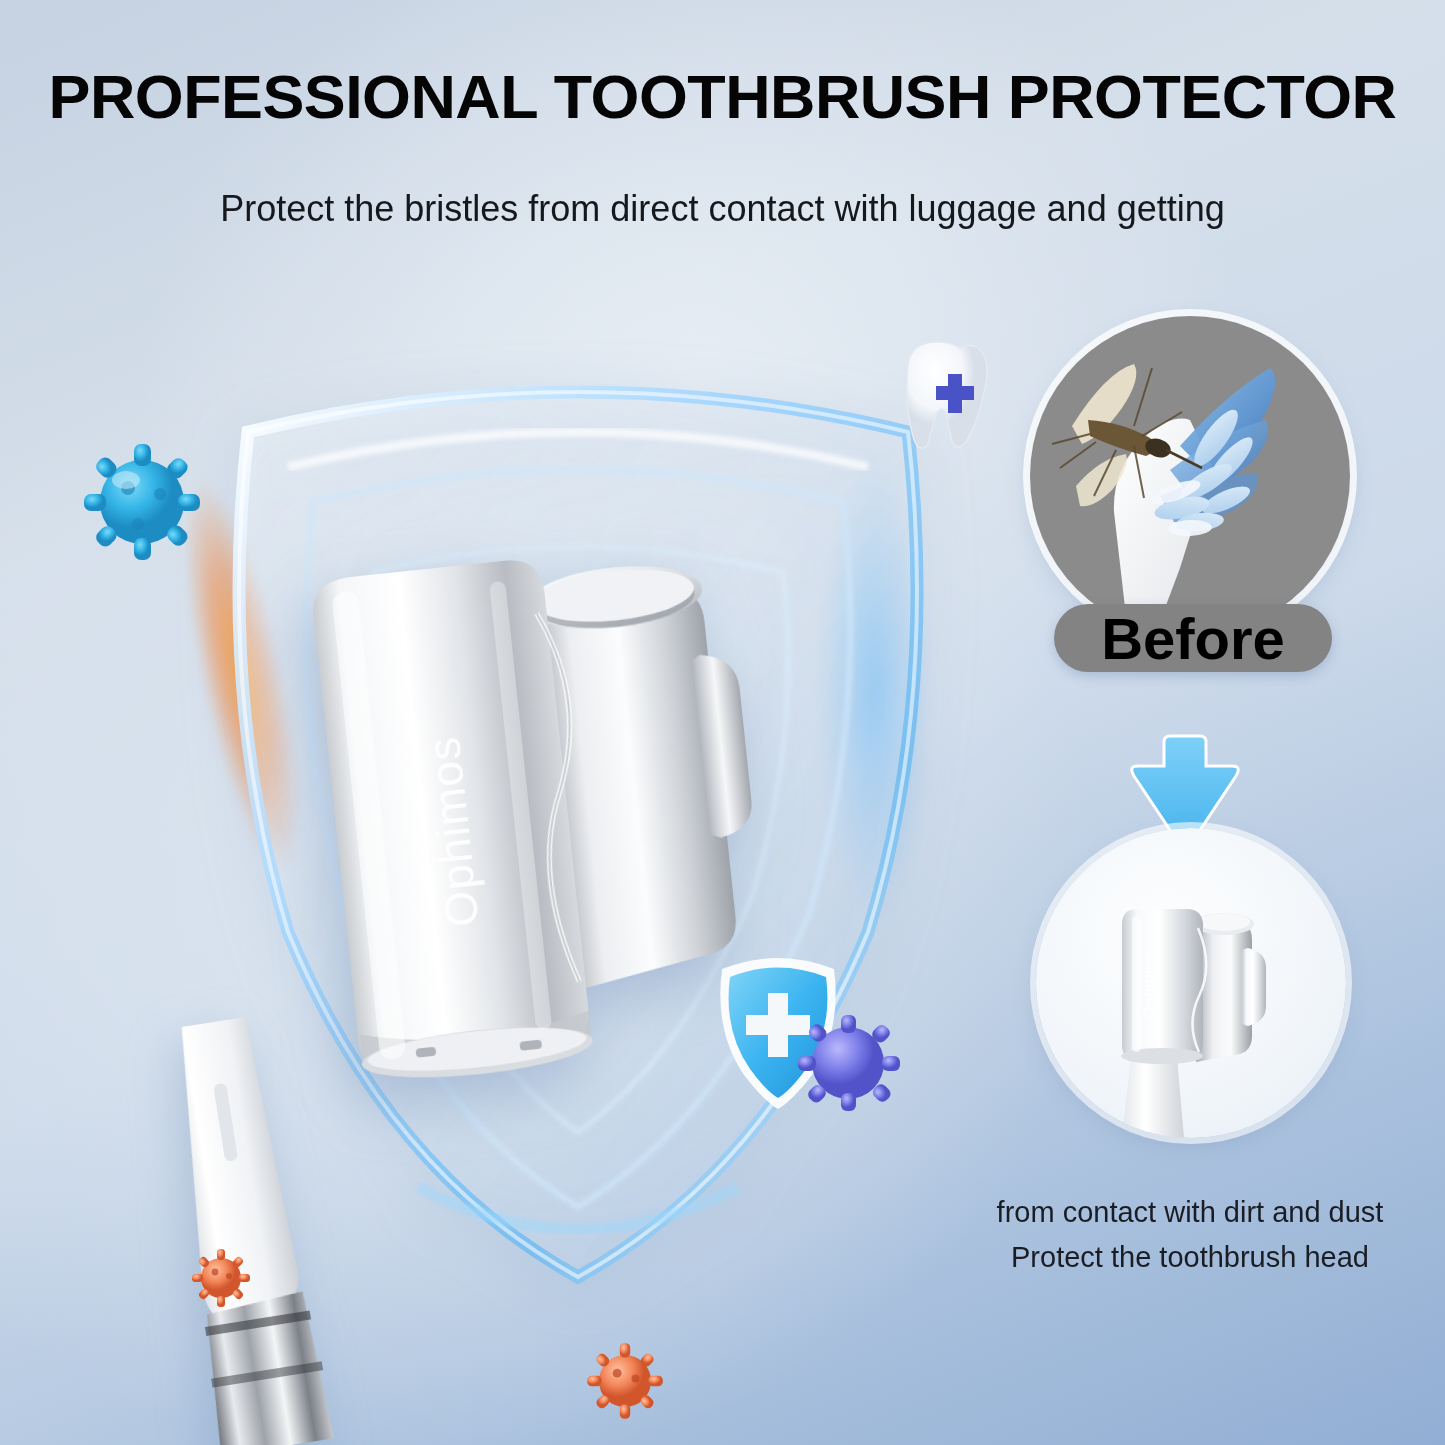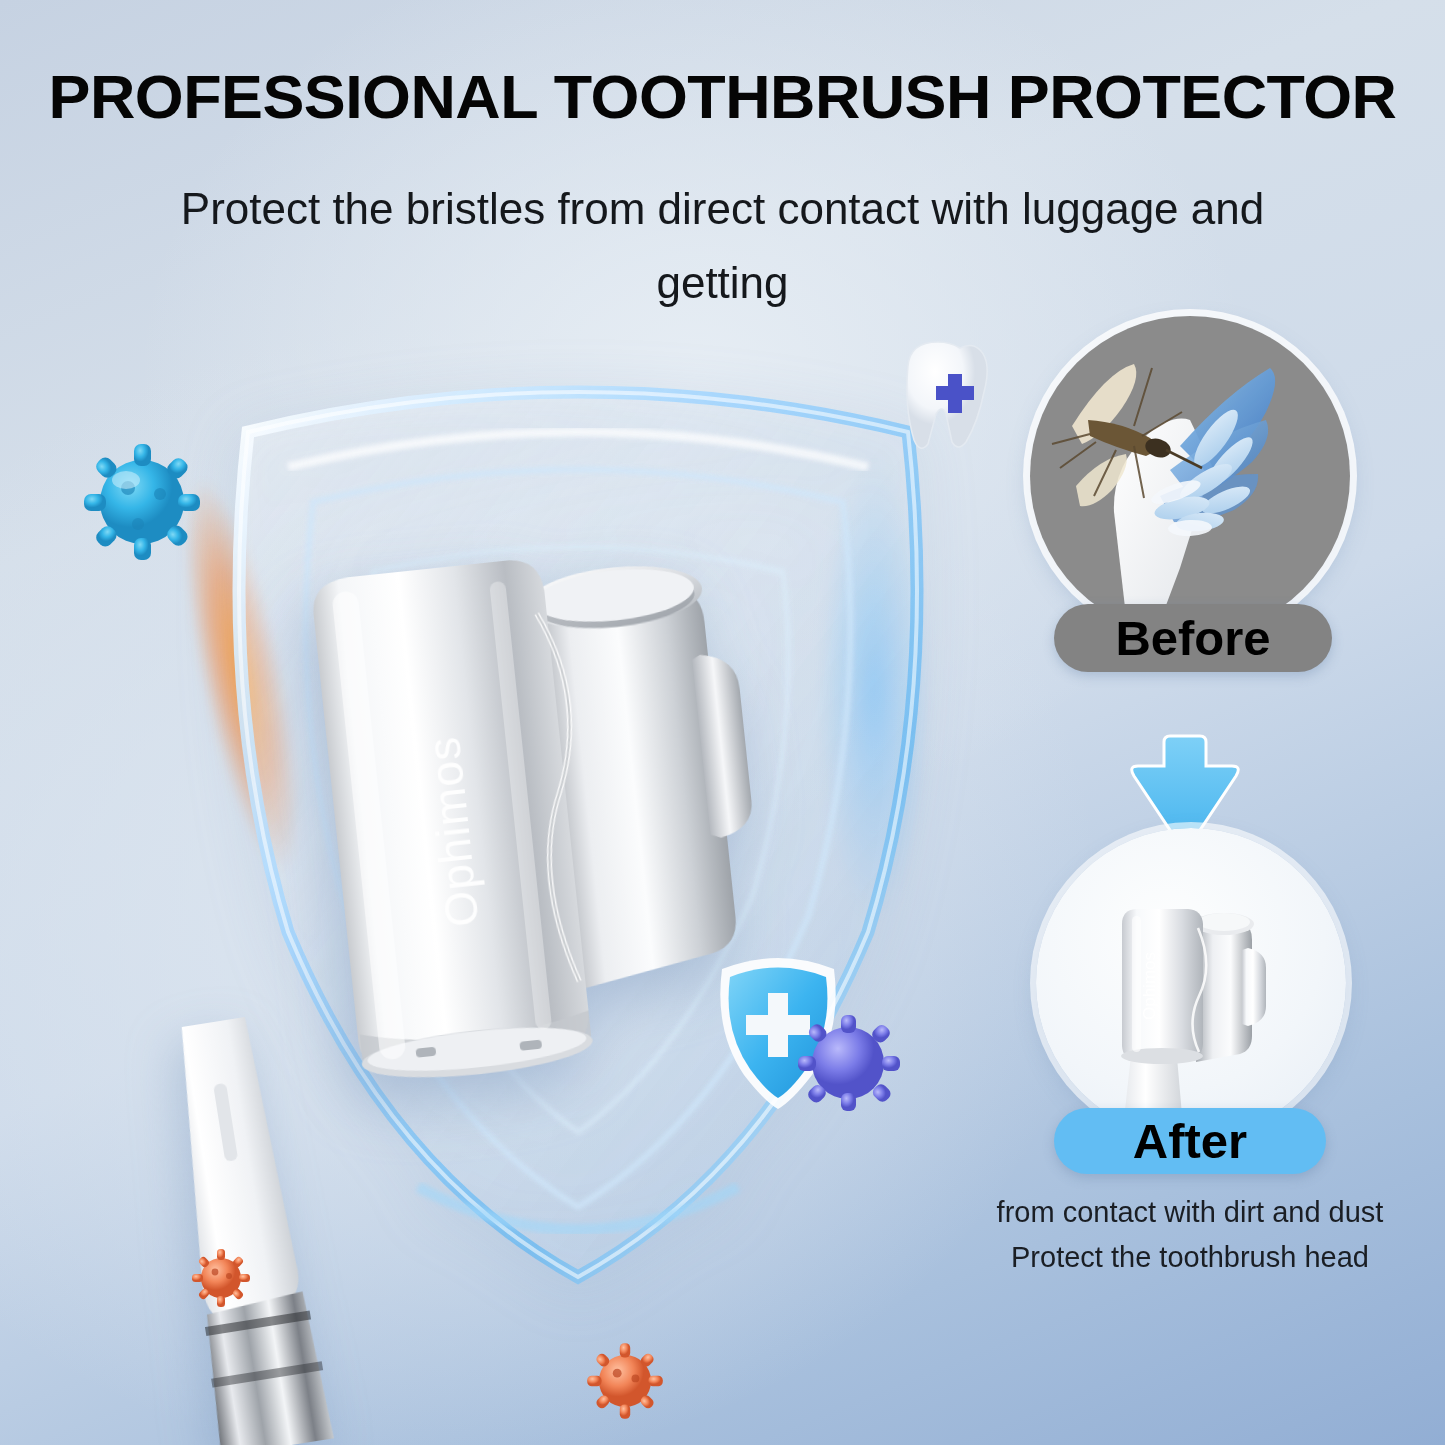--- a/index.html
+++ b/index.html
@@ -27,21 +27,21 @@
     font-size:61px;
     font-weight:bold;
     letter-spacing:-0.5px;
     color:#050505;
     transform:scaleX(1.03);
     white-space:nowrap;
   }
   #subtitle{
     position:absolute; left:150px; right:150px; top:172px;
     text-align:center;
-    font-size:44px;
+    font-size:36px;
     line-height:74px;
     color:#15181c;
   }
   .glass-shield{
     position:absolute;
     left:168px; top:372px; width:820px; height:930px;
     filter:drop-shadow(0 10px 26px rgba(120,150,190,.28));
   }
   .glow-orange{
     position:absolute; left:150px; top:400px; width:150px; height:560px;
@@ -99,21 +99,21 @@
   .pill{
     position:absolute;
     display:flex; align-items:center; justify-content:center;
     border-radius:999px;
     font-weight:bold;
     color:#000;
     box-shadow:0 4px 12px rgba(90,120,160,.3);
   }
   #before-pill{
     left:40px; top:288px; width:278px; height:68px;
-    background:#838383; font-size:49px;
+    background:#838383; font-size:58px;
   }
   #after-pill{
     left:52px; top:378px; width:272px; height:66px;
     background:#62bdf3; font-size:49px;
   }
   #after-caption{
     position:absolute; left:-20px; top:460px; width:416px;
     text-align:center;
     font-size:29px; line-height:45px;
     color:#1a1e24;
@@ -451,23 +451,20 @@
         <ellipse cx="126" cy="228" rx="41" ry="8" fill="#dcdfe3"></ellipse>
 
         <path d="M162 100 Q178 138 163 168 Q150 196 163 224" fill="none" stroke="#ffffff" stroke-width="2.6" opacity=".85"></path>
 
         <rect x="96" y="88" width="9" height="136" rx="4.5" fill="#ffffff" opacity=".6"></rect>
 
         <text x="0" y="0" transform="translate(119,158) rotate(-90)" text-anchor="middle" font-family="Liberation Sans, sans-serif" font-size="17" fill="#ffffff" opacity=".92">Ophimos</text>
       </svg>
     </div>
 
-    <div id="after-pill" class="pill">
-      <span>After</span>
-    </div>
 
     <div id="after-caption">
       <div>from contact with dirt and dust</div>
       <div>Protect the toothbrush head</div>
     </div>
   </div>
 
 </div>
 
 </body></html>

